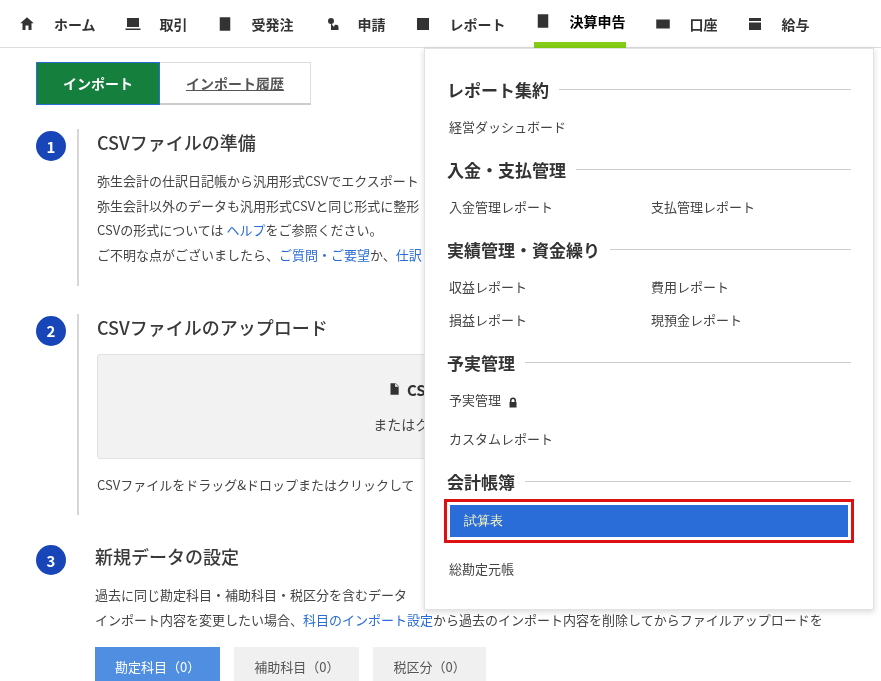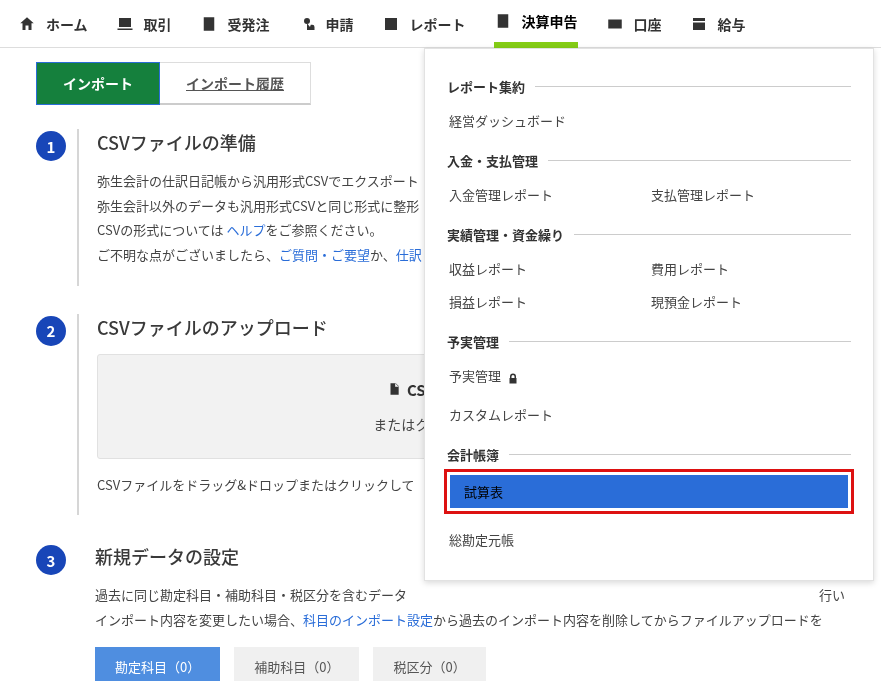--- a/index.html
+++ b/index.html
@@ -2,21 +2,21 @@
 <html><head>
   <meta charset="utf-8">
   <style>
     * { box-sizing: border-box; margin: 0; padding: 0; }
     body {
       font-family: "Hiragino Kaku Gothic ProN", "メイリオ", Meiryo, "Noto Sans CJK JP", sans-serif;
       background: #fff; color: #333; width: 881px; height: 681px; overflow: hidden;
     }
     
     .topnav { display:flex; align-items:center; height:48px; border-bottom:1px solid #ddd; padding:0 18px; gap:28px; }
-    .navitem { display:flex; align-items:center; gap:10px; font-size:14px; font-weight:600; height:48px; cursor:pointer; }
+    .navitem { display:flex; align-items:center; gap:18px; font-size:14px; font-weight:600; height:48px; cursor:pointer; }
     .navitem.active { border-bottom:6px solid #84cc16; color:#000; }
     .navicon { width:18px; height:18px; display:inline-flex; align-items:center; justify-content:center; }
     .navicon svg { width:18px; height:18px; fill:#333; }
 
     
     .page { padding: 8px 36px 0 36px; position:relative; }
 
     
     .subtabs { display:flex; margin: 6px 0 24px 0; }
     .subtab { padding:10px 26px; font-size:14px; font-weight:600; border:1px solid #ddd; border-bottom:2px solid #ccc; color:#555; cursor:pointer; background:#fff;}
@@ -39,26 +39,26 @@
 
     .miniTabs { display:flex; margin-top:14px; gap:14px; }
     .miniTab { padding:10px 20px; font-size:13px; color:#555; background:#f0f0f0; cursor:pointer;}
     .miniTab.active { background:#4f8ee0; color:#fff; }
 
     .trail { font-size:12px; color:#555; text-align:right;}
 
     
     .megamenu { position:absolute; top:0; left:424px; width:450px; background:#fff; border:1px solid #e2e2e2; box-shadow:0 2px 6px rgba(0,0,0,0.15); padding:14px 22px 18px 22px; z-index:20;}
     .mmblock { margin-bottom:6px;}
-    .mmheader { display:flex; align-items:center; font-size:13px; font-weight:700; color:#333; margin:14px 0 8px 0; gap:10px;}
+    .mmheader { display:flex; align-items:center; font-size:17px; font-weight:700; color:#333; margin:14px 0 8px 0; gap:10px;}
     .mmheader .line { flex:1; height:1px; background:#ccc;}
     .mmrow { display:flex; }
     .mmcol { flex:1; }
     .mmitem { font-size:13px; color:#444; padding:7px 2px; cursor:pointer; display:flex; align-items:center; gap:6px;}
-    .mmhighlight { background:#2a6dd8; color:#000000; padding:7px 14px; }
+    .mmhighlight { background:#2a6dd8; color:#fef9c3; padding:7px 14px;font-family:Liberation Serif, serif; }
     .hlbox { border:3px solid #d11; padding:3px; margin:-3px; }
     .lock { width:12px;height:12px;display:inline-block;}
 
     .fileico svg{width:14px;height:14px;fill:#333;}
 
   </style>
 </head>
 <body>
 
 <div class="topnav">

